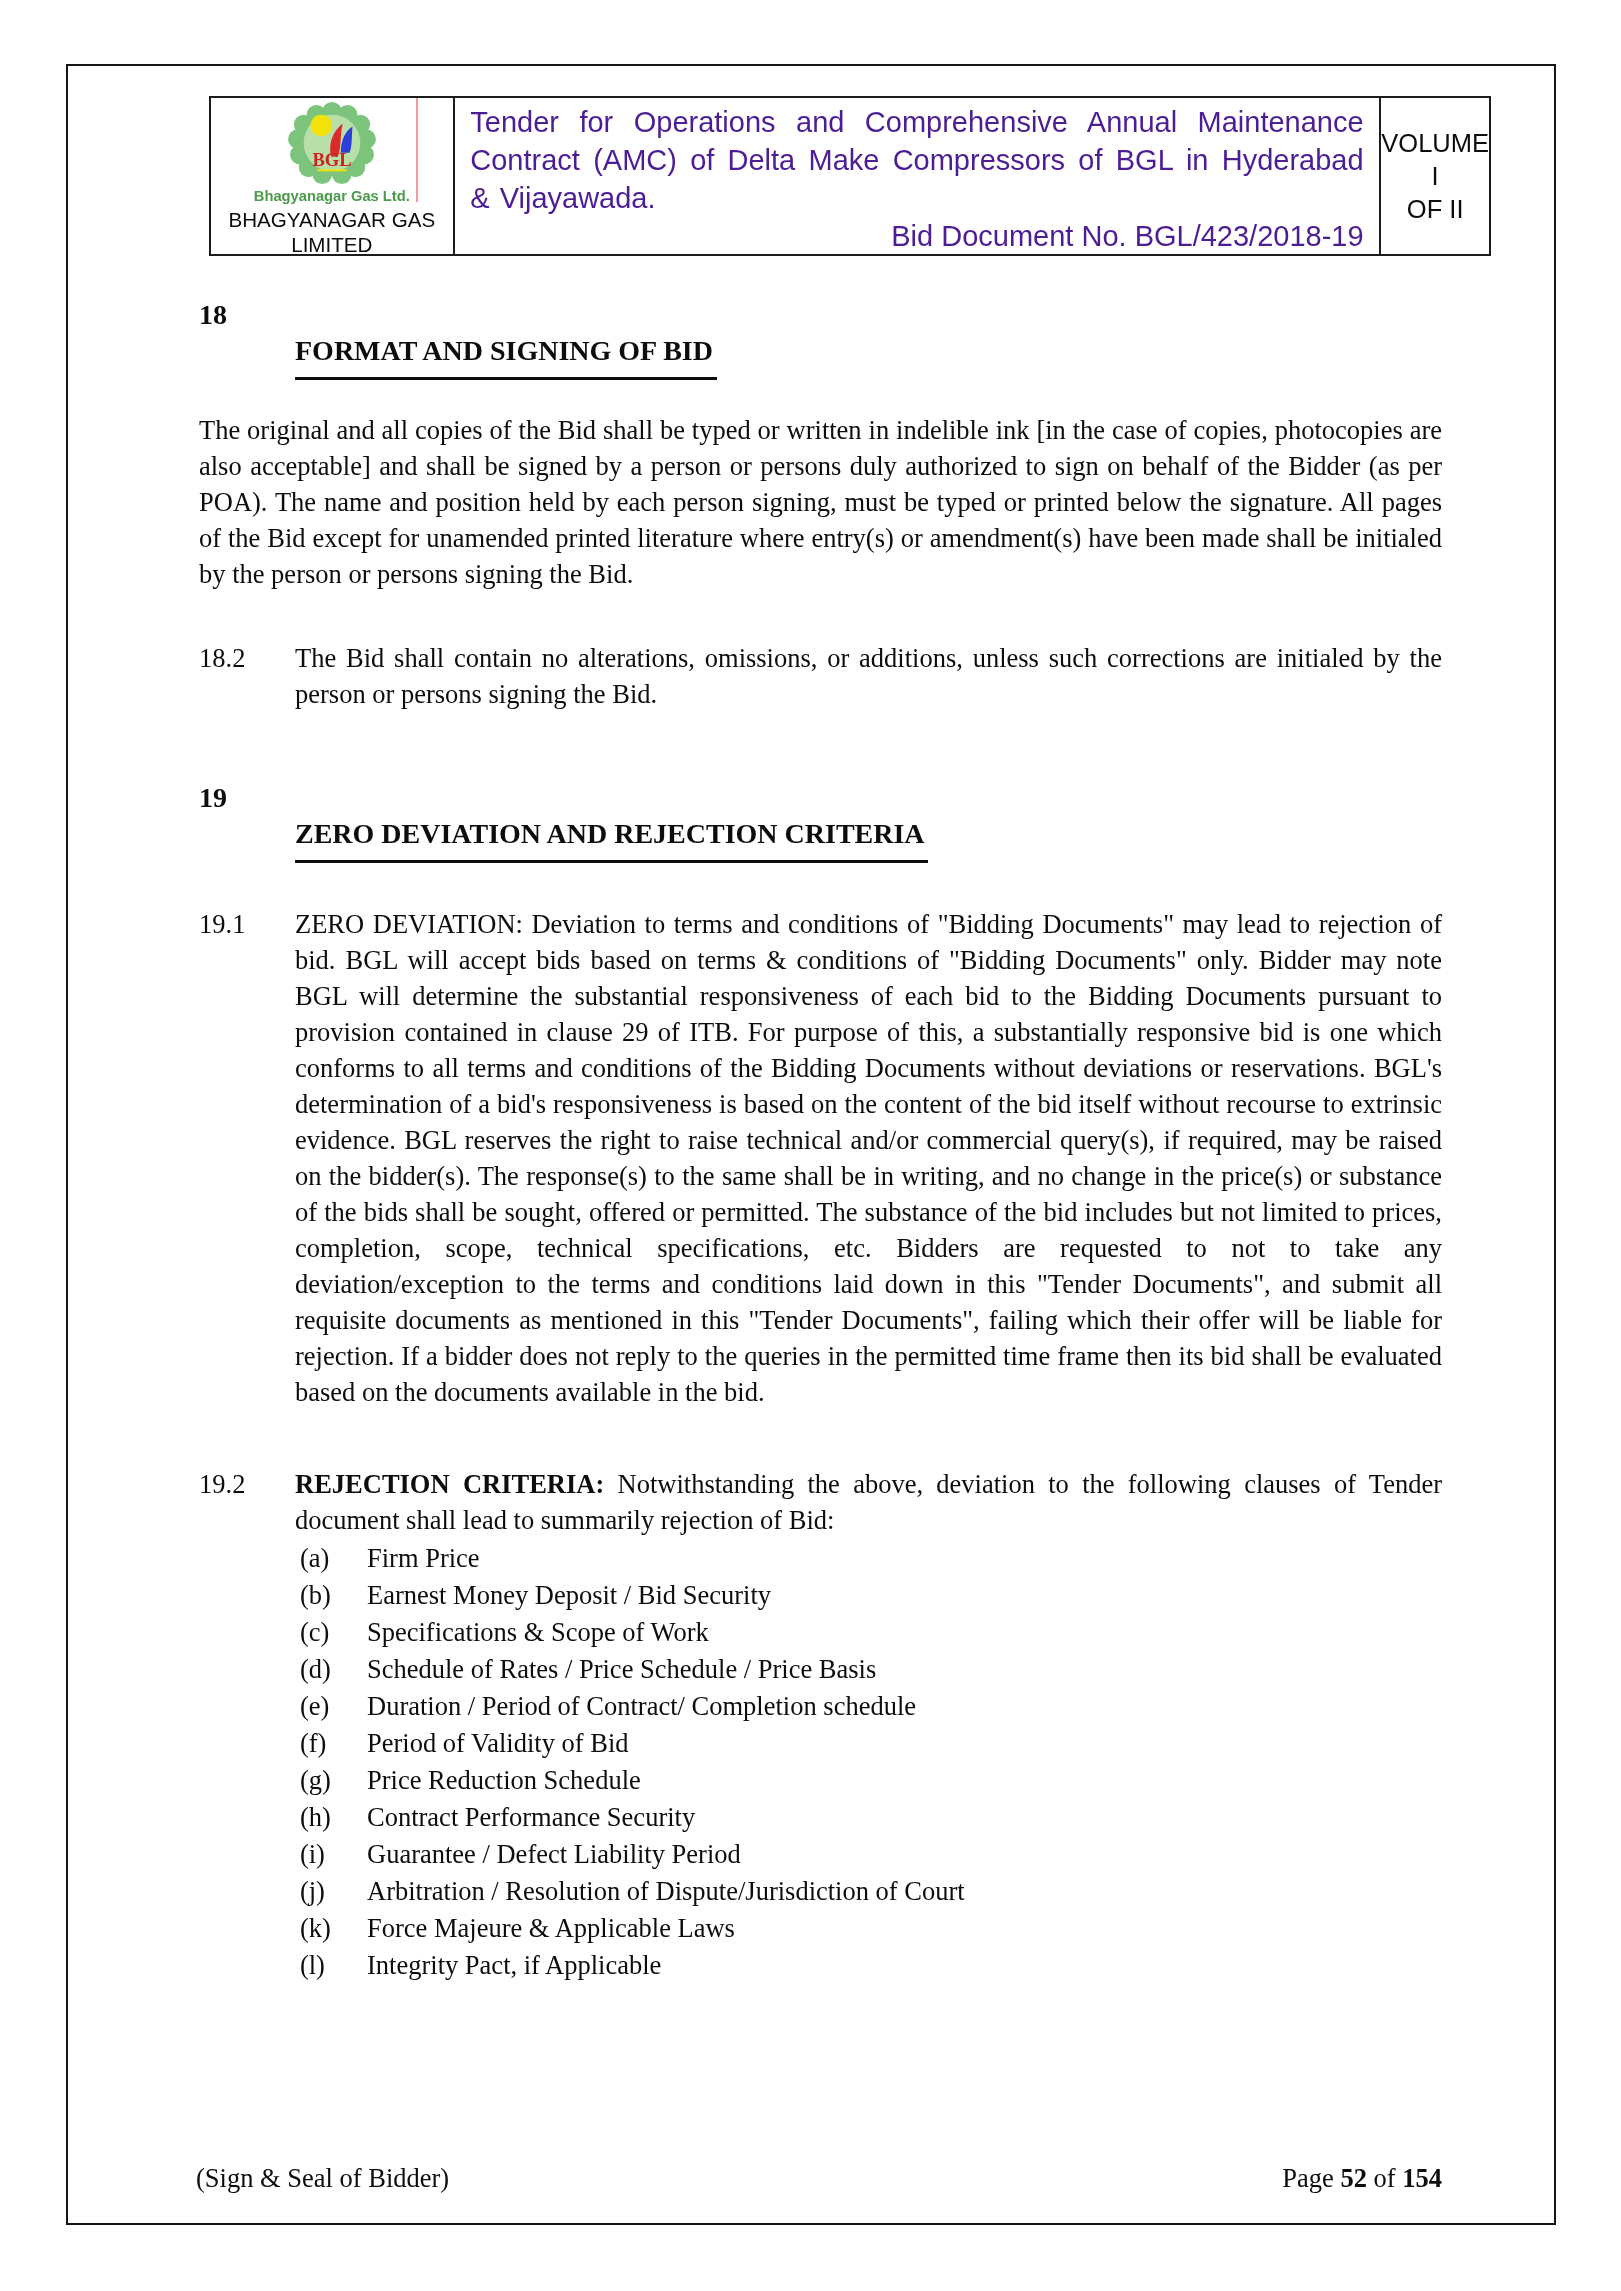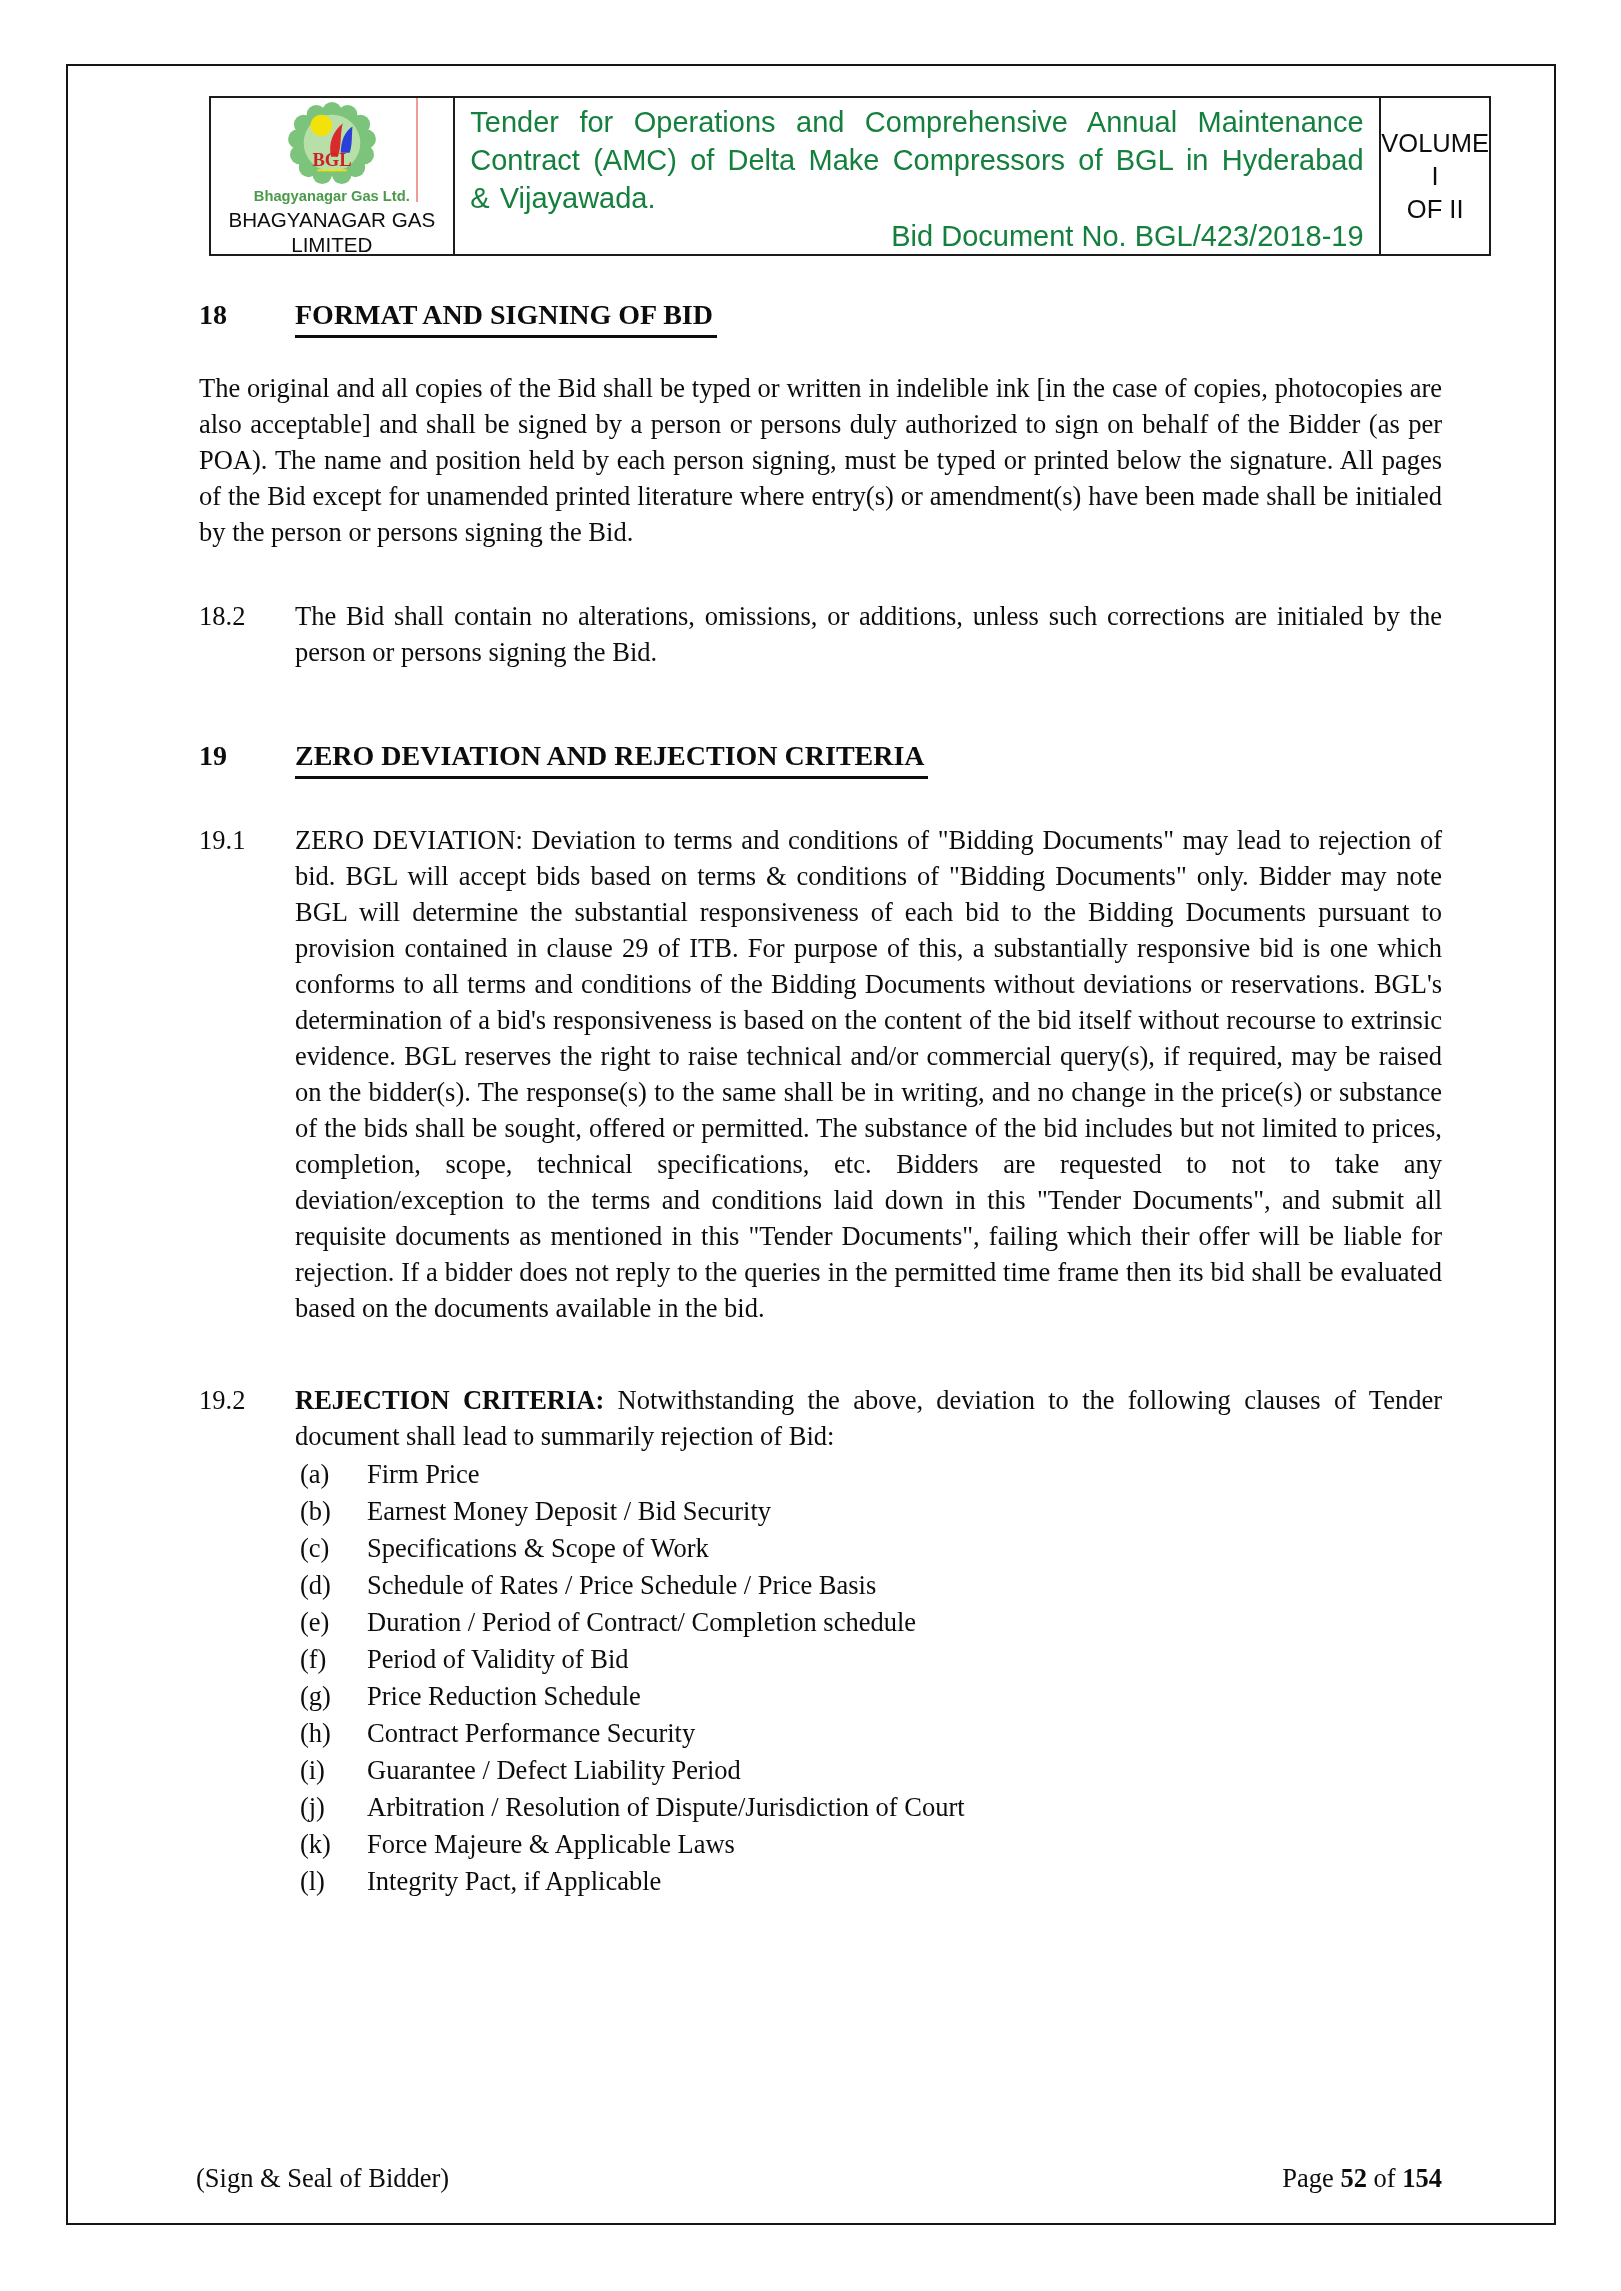--- a/index.html
+++ b/index.html
@@ -53,21 +53,21 @@
     line-height: 25.5px;
     color: #0d0d0d;
     margin-top: 2px;
   }
   .title-cell {
     width: 991px;
     border-right: 2px solid #1c1c1c;
     padding: 4.9px 15.7px 3.9px 15.7px;
     font-size: 29px;
     line-height: 38px;
-    color: #15803d;
+    color: #4c1d95;
   }
   .title-main { text-align: justify; word-spacing: 2px; }
   .title-bidno { text-align: right; }
   .volume-cell {
     flex: 1;
     display: flex;
     align-items: center;
     justify-content: center;
     font-size: 25.5px;
     line-height: 33px;
@@ -82,22 +82,23 @@
     line-height: 36px;
   }
   .heading-row {
     display: flex;
     font-weight: bold;
     font-size: 28px;
   }
   .heading-row .num { width: 96px; flex-shrink: 0; }
   .heading-text {
     border-bottom: 3.9px solid #0d0d0d;
-    padding-bottom: 2px;
+    padding-bottom: 8px;
     padding-right: 3.9px;
+    margin-top: 36px;
   }
   .heading-18 { margin-top: 41px; }
   .heading-19 { margin-top: 68px; }
   .clause {
     display: flex;
   }
   .clause .num { width: 96px; flex-shrink: 0; }
   .clause .body { flex: 1; text-align: justify; }
   .clause-18-1 { margin-top: 32px; }
   .clause-18-2 { margin-top: 48px; }

